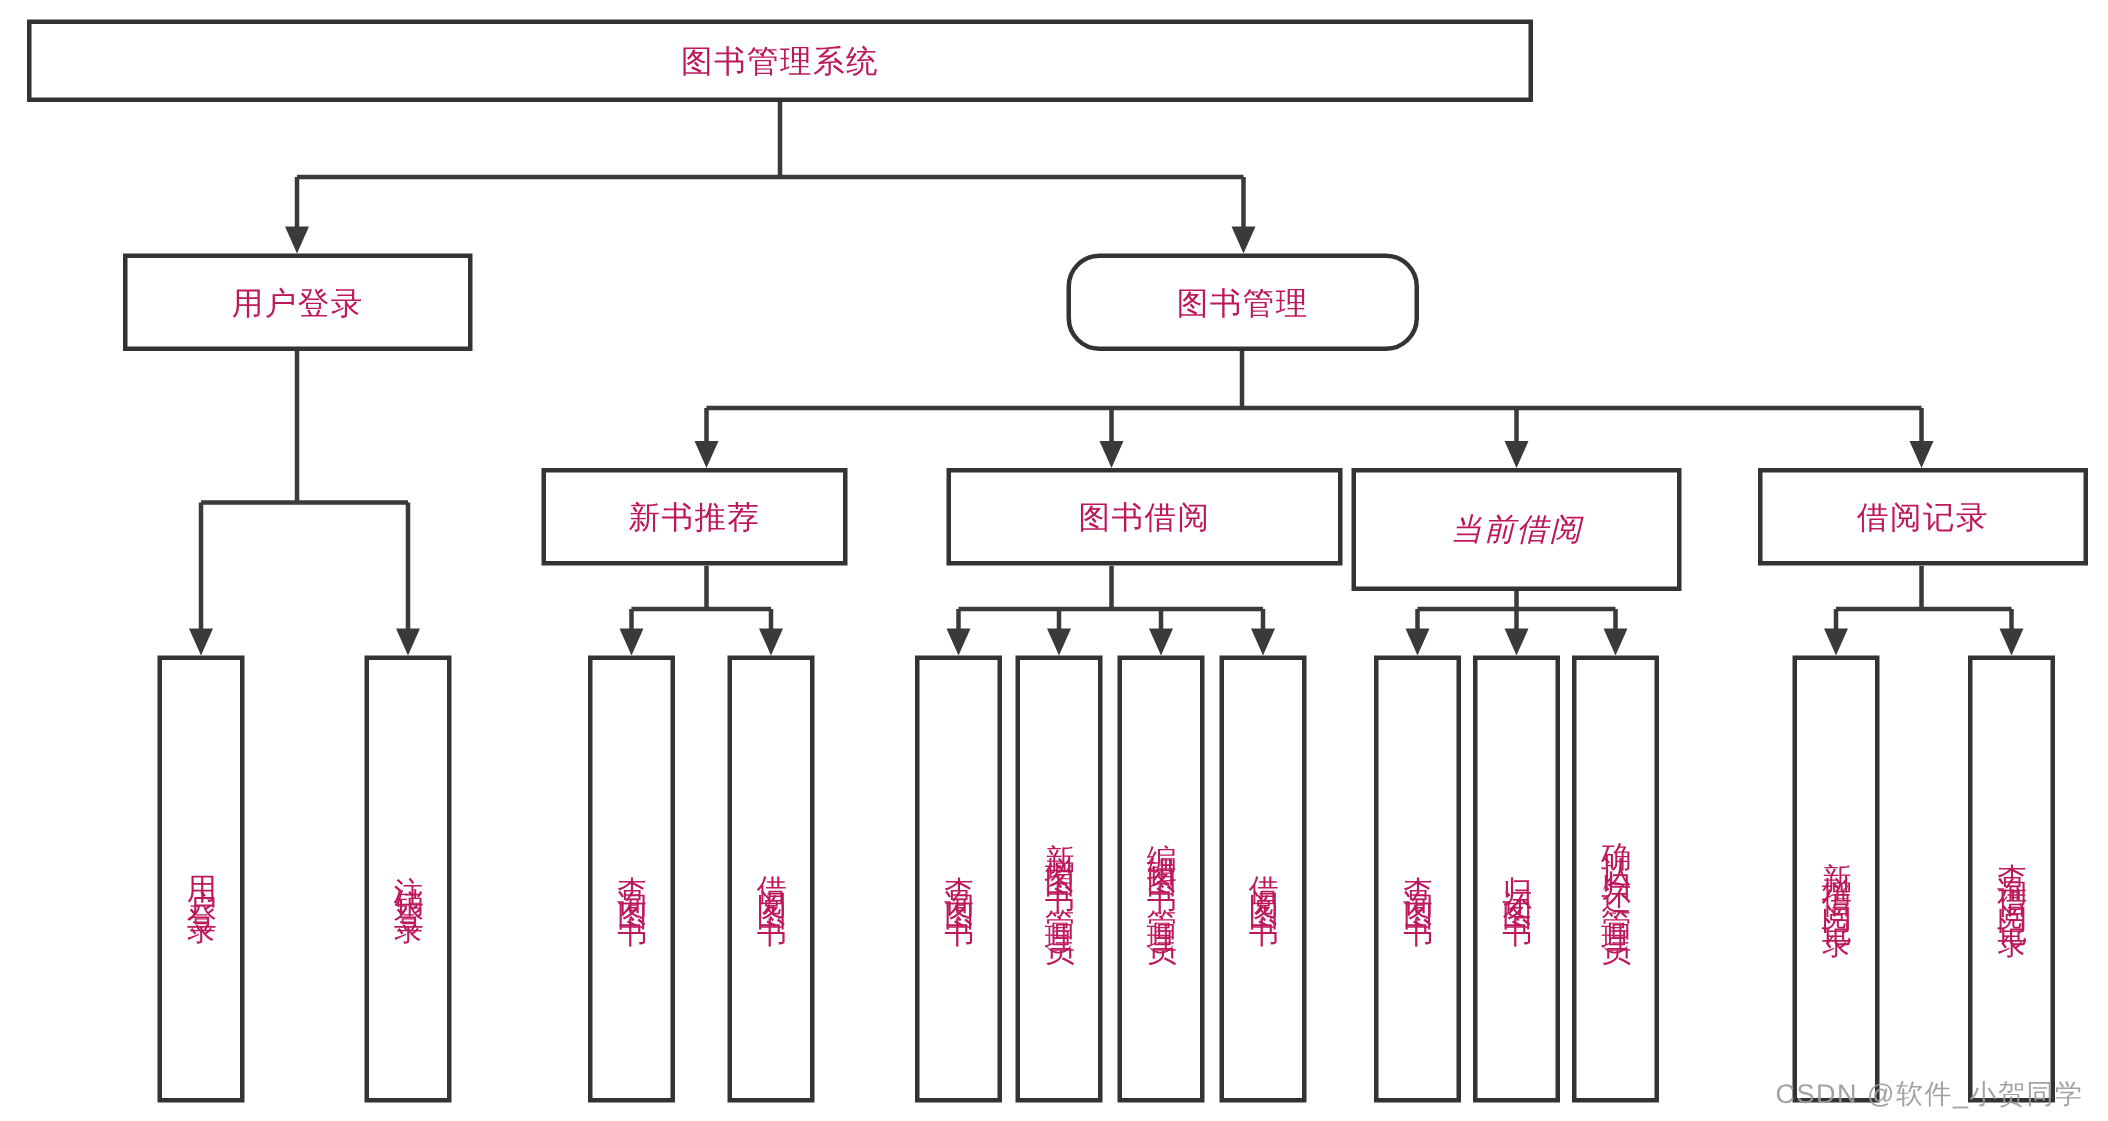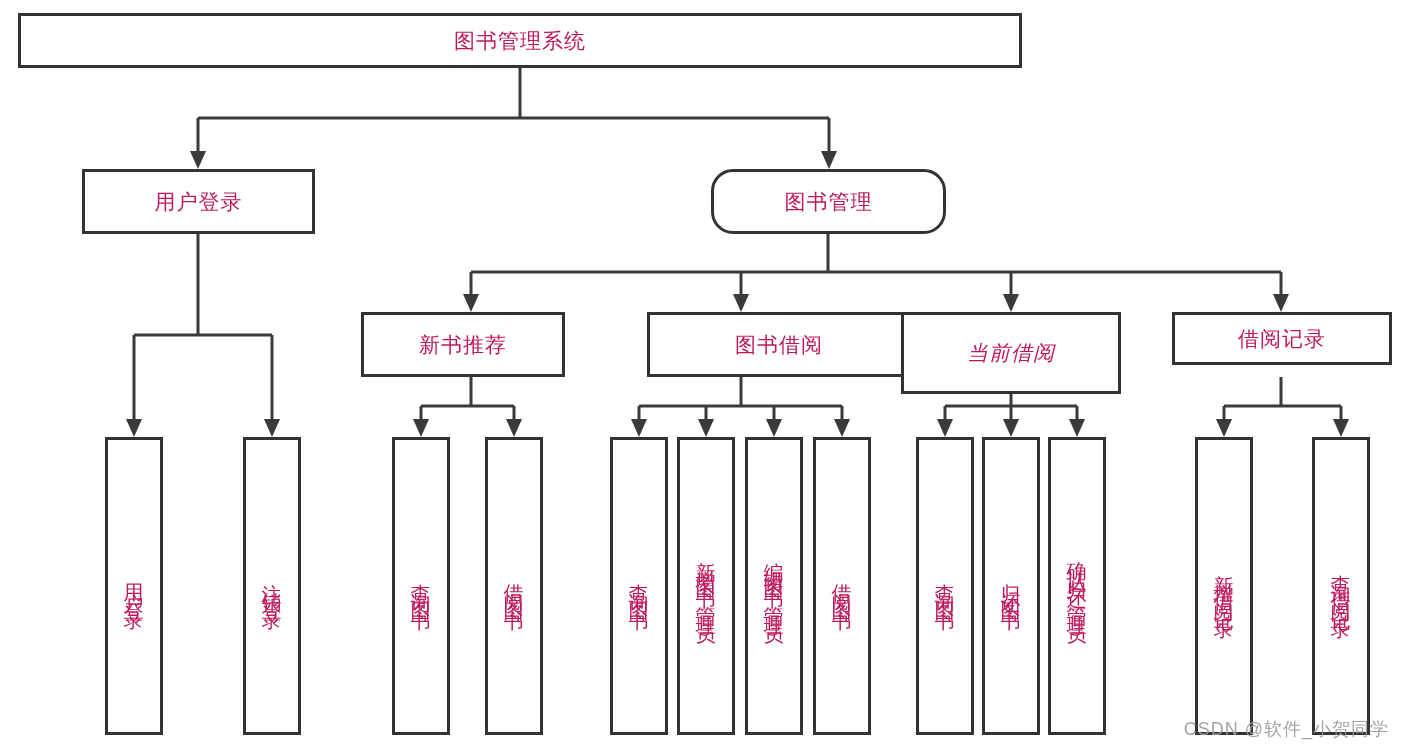--- a/index.html
+++ b/index.html
@@ -88,23 +88,23 @@
       <polygon points="1333,419 1349,419 1341,437"></polygon>
     </g>
   </svg>
 
   <div class="box h" style="left:18px; top:13px; width:1004px; height:55px;">图书管理系统</div>
 
   <div class="box h" style="left:82px; top:169px; width:233px; height:65px;">用户登录</div>
   <div class="box h" style="left:711px; top:169px; width:235px; height:65px;border-radius:22px;">图书管理</div>
 
   <div class="box h" style="left:361px; top:312px; width:204px; height:65px;">新书推荐</div>
-  <div class="box h" style="left:631px; top:312px; width:264px; height:65px;margin-left:16px;">图书借阅</div>
+  <div class="box h" style="left:631px; top:312px; width:264px; height:65px;">图书借阅</div>
   <div class="box h" style="left:901px; top:312px; width:220px; height:82px;font-style:italic;">当前借阅</div>
-  <div class="box h" style="left:1172px; top:312px; width:220px; height:53px;">借阅记录</div>
+  <div class="box h" style="left:1172px; top:312px; width:220px; height:65px;">借阅记录</div>
 
   <div class="box v" style="left:105px; top:437px; width:58px; height:298px;">
     <span>用户登录</span>
   </div>
   <div class="box v" style="left:243px; top:437px; width:58px; height:298px;">
     <span>注销登录</span>
   </div>
 
   <div class="box v" style="left:392px; top:437px; width:58px; height:298px;">
     <span>查询图书</span>

